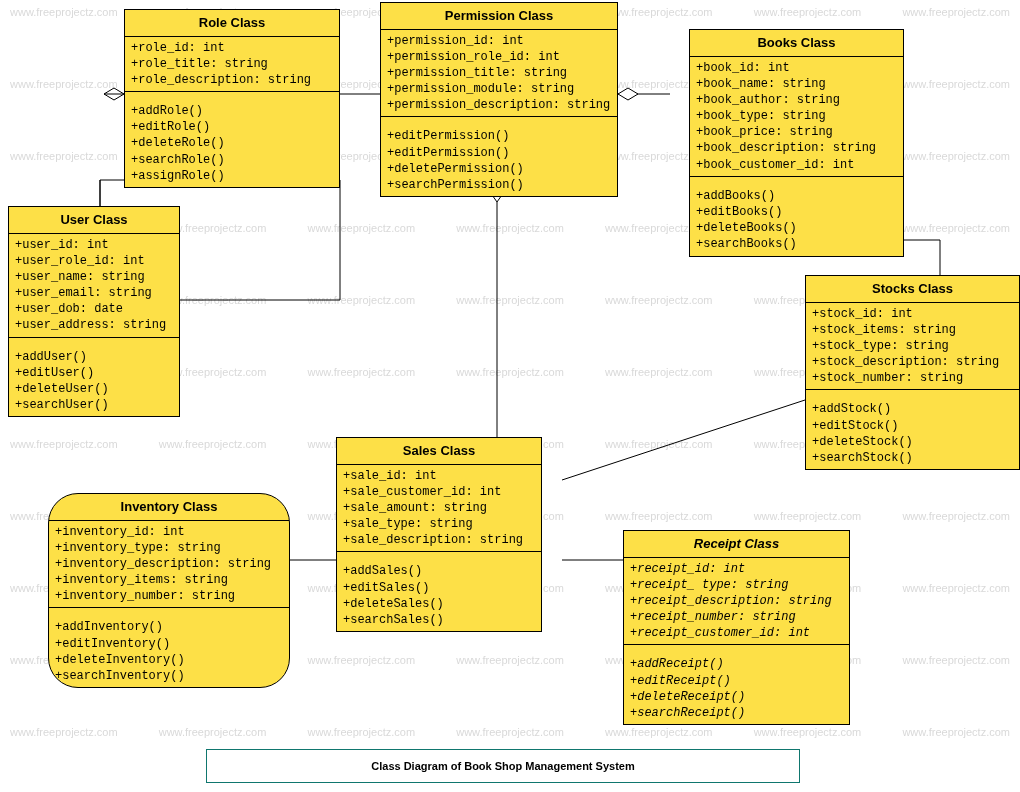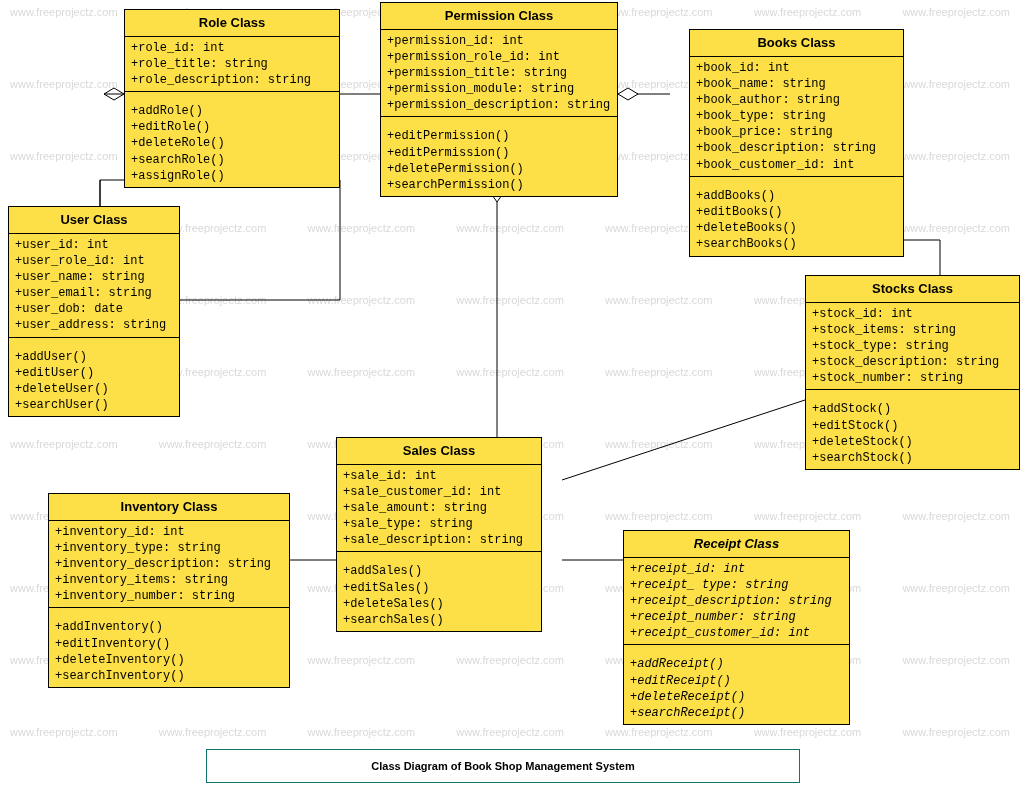--- a/index.html
+++ b/index.html
@@ -314,21 +314,21 @@
         <div>+sale_description: string</div>
       </div>
     <div class="class-section">
         <div>+addSales()</div>
         <div>+editSales()</div>
         <div>+deleteSales()</div>
         <div>+searchSales()</div>
       </div>
   </div>
 
-  <div class="class-box" style="left:48px; top:493px; width:240px;">
+  <div class="class-box" style="left:48px; top:493px; width:240px;border-radius:30px;">
     <div class="class-title">Inventory Class</div>
     <div class="class-section">
         <div>+inventory_id: int</div>
         <div>+inventory_type: string</div>
         <div>+inventory_description: string</div>
         <div>+inventory_items: string</div>
         <div>+inventory_number: string</div>
       </div>
     <div class="class-section">
         <div>+addInventory()</div>

